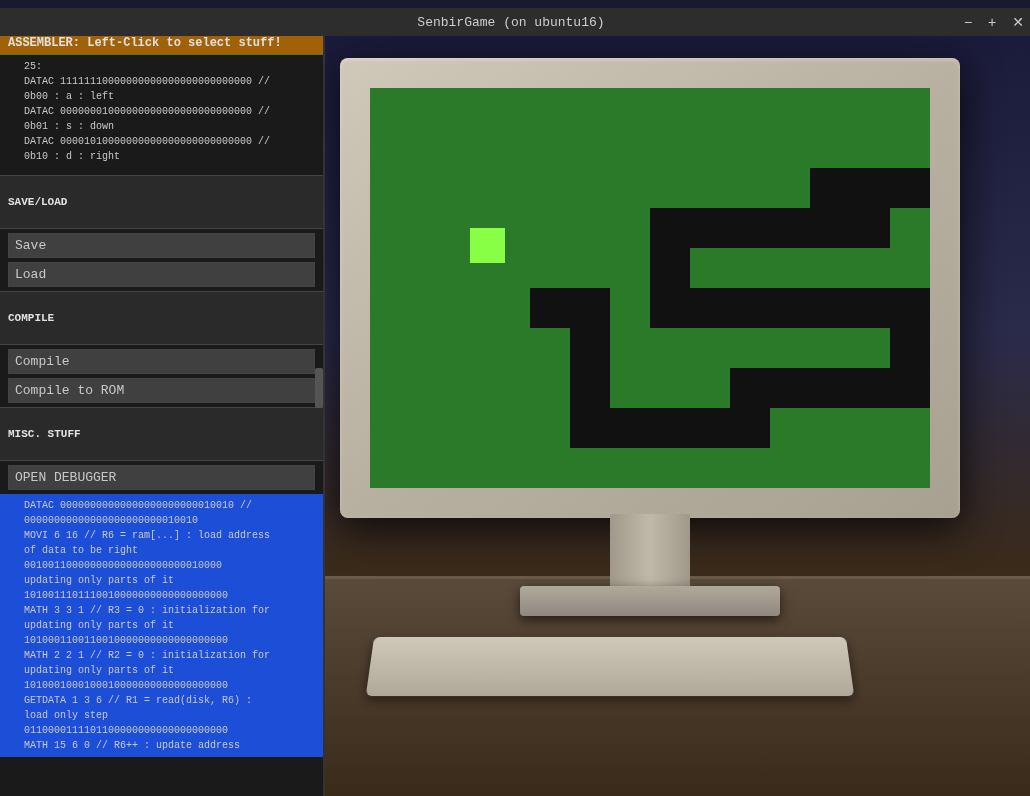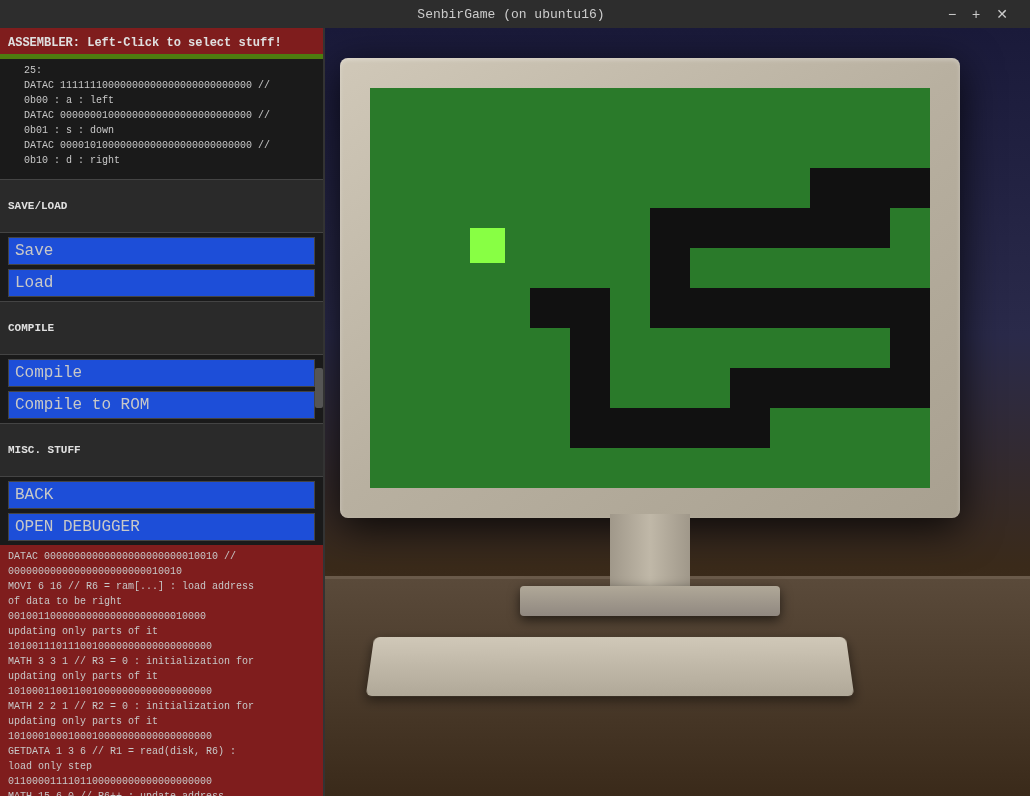--- a/index.html
+++ b/index.html
@@ -12,23 +12,23 @@
       position: relative;
     }
 
     
     .title-bar {
       width: 100%;
       height: 28px;
       background: #2d2d2d;
       display: flex;
       align-items: center;
-      padding: 0 18px;
-      position: absolute;
-      top: 0;
+      padding: 0 2px;
+      position: absolute;
+      top: 8px;
       left: 0;
       z-index: 100;
     }
     .title-bar-title {
       color: #ccc;
       font-size: 13px;
       flex: 1;
       text-align: center;
     }
     .title-bar-controls {
@@ -137,26 +137,26 @@
       left: 0;
       width: 325px;
       height: 768px;
       background: #1a1a1a;
       border-right: 2px solid #333;
       overflow: hidden;
       z-index: 10;
     }
 
     .assembler-header {
-      background: #7f1d1d;
+      background: #a16207;
       color: #e0e0e0;
       font-size: 12px;
       font-weight: bold;
       padding: 8px 20px 4px 8px;
-      border-bottom: 5px solid #4d7c0f;
+      border-bottom: 1px solid #4d7c0f;
     }
 
     .code-area-top {
       background: #1a1a1a;
       color: #c8c8c8;
       font-size: 10px;
       padding: 4px 24px;
       height: 120px;
       overflow: hidden;
       line-height: 1.5;
@@ -175,34 +175,34 @@
       padding: 20px 8px;
       border-top: 1px solid #444;
       border-bottom: 1px solid #444;
     }
 
     .panel-button {
       display: block;
       width: calc(100% - 16px);
       margin: 4px 8px;
       padding: 4px 6px;
-      background: #1d4ed8;
+      background: #404040;
       border: 1px solid #444;
       color: #c8c8c8;
-      font-size: 16px;
+      font-size: 13px;
       font-family: 'Courier New', monospace;
       text-align: left;
       cursor: pointer;
     }
 
     .code-area-bottom {
-      background: #7f1d1d;
+      background: #1d4ed8;
       color: #c8c8c8;
       font-size: 10px;
-      padding: 4px 8px;
+      padding: 4px 24px;
       flex: 1;
       overflow: hidden;
       line-height: 1.5;
     }
 
     
     .scroll-handle {
       position: absolute;
       right: 0;
       top: 340px;
@@ -309,21 +309,20 @@
 
   <div class="section-header">SAVE/LOAD</div>
   <button class="panel-button">Save</button>
   <button class="panel-button">Load</button>
 
   <div class="section-header">COMPILE</div>
   <button class="panel-button">Compile</button>
   <button class="panel-button">Compile to ROM</button>
 
   <div class="section-header">MISC. STUFF</div>
-  <button class="panel-button">BACK</button>
   <button class="panel-button">OPEN DEBUGGER</button>
 
   <div class="code-area-bottom">
     <div class="code-line">DATAC 00000000000000000000000010010 //</div>
     <div class="code-line">00000000000000000000000010010</div>
     <div class="code-line">MOVI 6 16 // R6 = ram[...] : load address</div>
     <div class="code-line">of data to be right</div>
     <div class="code-line">001001100000000000000000000010000</div>
     <div class="code-line">updating only parts of it</div>
     <div class="code-line">1010011101110010000000000000000000</div>

